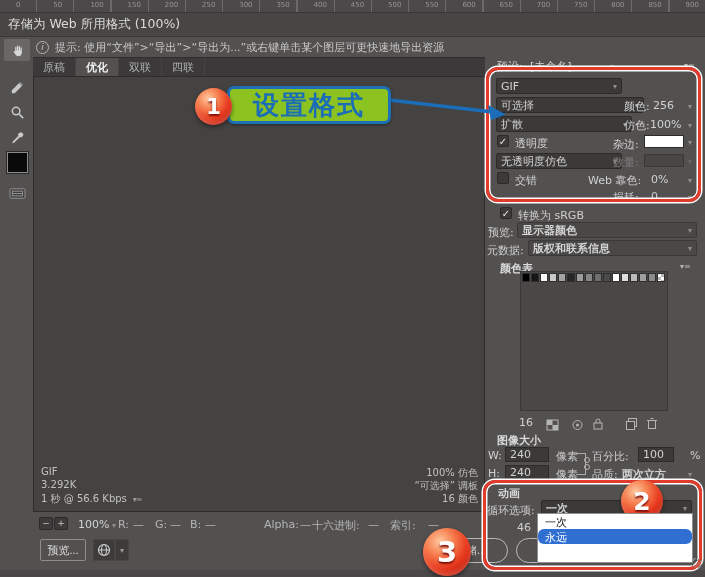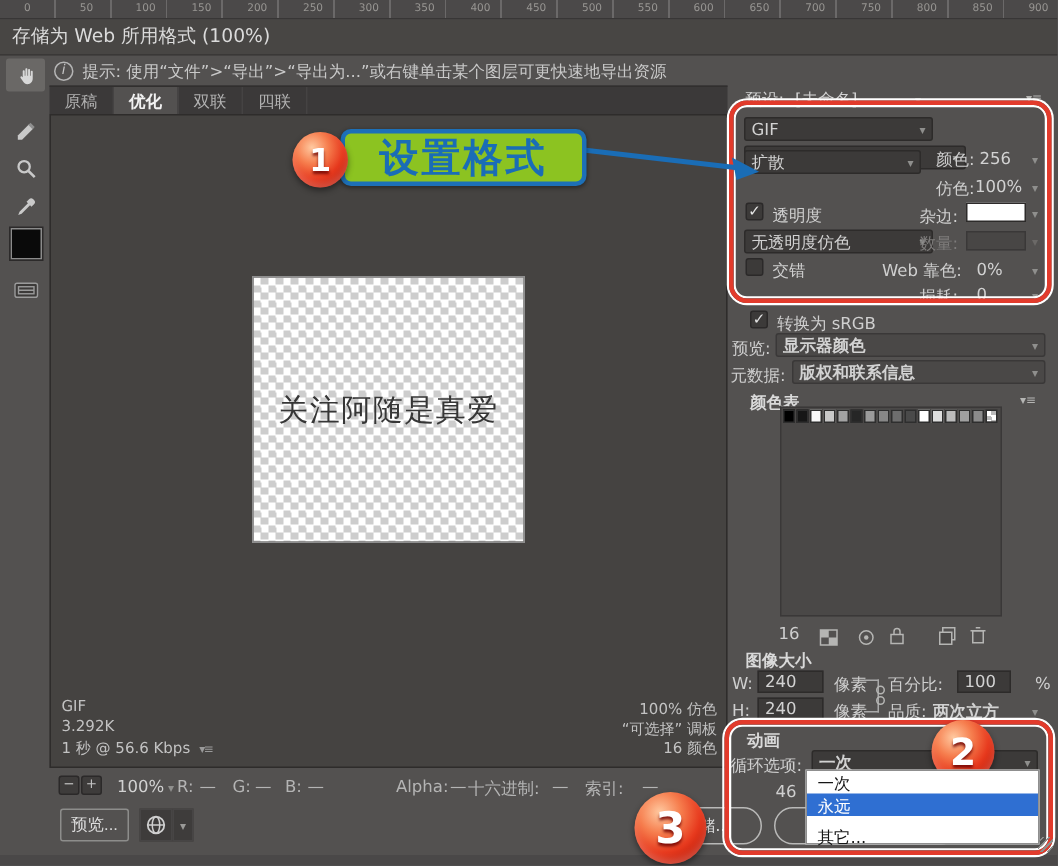--- a/index.html
+++ b/index.html
@@ -79,21 +79,21 @@
 
   
   #link-bracket { left:576px; top:453px; width:10px; height:22px; border-right:1px solid #a9a9a9; border-top:1px solid #a9a9a9; border-bottom:1px solid #a9a9a9; }
   #link-icon { left:583px; top:457px; width:8px; height:14px; }
   #link-icon i { position:absolute; left:1px; width:6px; height:6px; border:1.5px solid #b5b5b3; border-radius:50%; display:block; }
   #link-icon i:nth-child(2) { top:7px; }
 
   
   #loop-menu { position:absolute; left:537px; top:513px; width:156px; height:50px; background:#ffffff; border:1px solid #8f8f8f; z-index:50; }
   .menu-item { height:15px; font-size:11px; color:#161616; padding:1px 7px 0 7px; }
-  .menu-item.selected { background:#2f6fd2; color:#ffffff; }
+  .menu-item.selected { background:#2f6fd2; color:#ffffff;border-radius:6px; }
   .menu-sep { height:6px; }
 
   
   .zoom-btn { position:absolute; width:14px; height:13px; background:#3e3c3b; border:1px solid #2b2929; color:#c5c5c5; font-size:9px; line-height:11px; text-align:center; border-radius:2px; }
   .ro-lbl { position:absolute; font-size:11px; color:#b4b4b4; white-space:nowrap; }
   #preview-btn { position:absolute; left:40px; top:539px; width:46px; height:22px; border:1px solid #8d8d8b; border-radius:2px; color:#dddddd; font-size:11px; text-align:center; line-height:20px; background:transparent; }
   #browser-btn { position:absolute; left:93px; top:539px; width:22px; height:22px; border:1px solid #474545; background:#3e3c3b; display:flex; align-items:center; justify-content:center; color:#cfcfcf; }
   #browser-caret { position:absolute; left:115px; top:539px; width:14px; height:22px; border:1px solid #474545; background:#3e3c3b; color:#9a9a98; font-size:8px; text-align:center; line-height:22px; }
   .pill { position:absolute; height:25px; border:1.5px solid #b9b9b8; border-radius:13px; color:#dcdcdc; font-size:11px; display:flex; align-items:center; justify-content:center; background:transparent; }
 
@@ -167,23 +167,20 @@
 </div>
 
 <div id="tabbar" class="abs">
   <span class="tab">原稿</span>
   <span class="tab active">优化</span>
   <span class="tab">双联</span>
   <span class="tab">四联</span>
 </div>
 
 <div id="canvas" class="abs">
-  <div id="image-tile">
-    <span id="image-text">关注阿随是真爱</span>
-  </div>
   <div class="stat-left" style="top:389px">GIF</div>
   <div class="stat-left" style="top:402px">3.292K</div>
   <div class="stat-left" style="top:415px">
     <span>1 秒 @ 56.6 Kbps</span><span class="pm-icon">▾≡</span>
   </div>
   <div class="stat-right" style="top:389px">100% 仿色</div>
   <div class="stat-right" style="top:402px">“可选择” 调板</div>
   <div class="stat-right" style="top:415px">16 颜色</div>
 </div>
 
@@ -200,21 +197,21 @@
 </div>
 
 <div class="dd" style="left:496px;top:97px;width:148px">
   <span>可选择</span>
     <span class="caret">▾</span>
 </div>
 <span class="lbl" style="left:624px;top:99px">颜色:</span>
 <span class="val" style="left:653px;top:99px">256</span>
 <span class="caret-s" style="left:688px;top:102px">▾</span>
 
-<div class="dd" style="left:496px;top:100px;width:118px">
+<div class="dd" style="left:496px;top:116px;width:136px">
   <span>扩散</span>
     <span class="caret">▾</span>
 </div>
 <span class="lbl" style="left:624px;top:118px">仿色:</span>
 <span class="val" style="left:650px;top:118px">100%</span>
 <span class="caret-s" style="left:688px;top:121px">▾</span>
 
 <span class="chk" style="left:497px;top:135px">✓</span>
 <span class="lbl" style="left:515px;top:136px">透明度</span>
 <span class="lbl" style="left:613px;top:137px">杂边:</span>
@@ -339,21 +336,20 @@
 </div>
 <span class="lbl" style="left:517px;top:521px;z-index:31">46</span>
 
 <div class="pill" style="left:434px;top:538px;width:74px;z-index:20">存储...</div>
 <div class="pill" style="left:516px;top:538px;width:124px;z-index:20"></div>
 
 <div id="loop-menu">
   <div class="menu-item">一次</div>
   <div class="menu-item selected">永远</div>
   <div class="menu-sep"></div>
-  <div class="menu-item">其它...</div>
 </div>
 
 <span class="zoom-btn" style="left:39px;top:517px">−</span>
 <span class="zoom-btn" style="left:54px;top:517px">+</span>
 <span class="val" style="left:78px;top:518px">100%</span>
 <span class="caret-s" style="left:112px;top:521px">▾</span>
 <span class="ro-lbl" style="left:118px;top:518px">R:</span>
 <span class="ro-lbl" style="left:133px;top:518px">—</span>
 <span class="ro-lbl" style="left:155px;top:518px">G:</span>
 <span class="ro-lbl" style="left:170px;top:518px">—</span>

